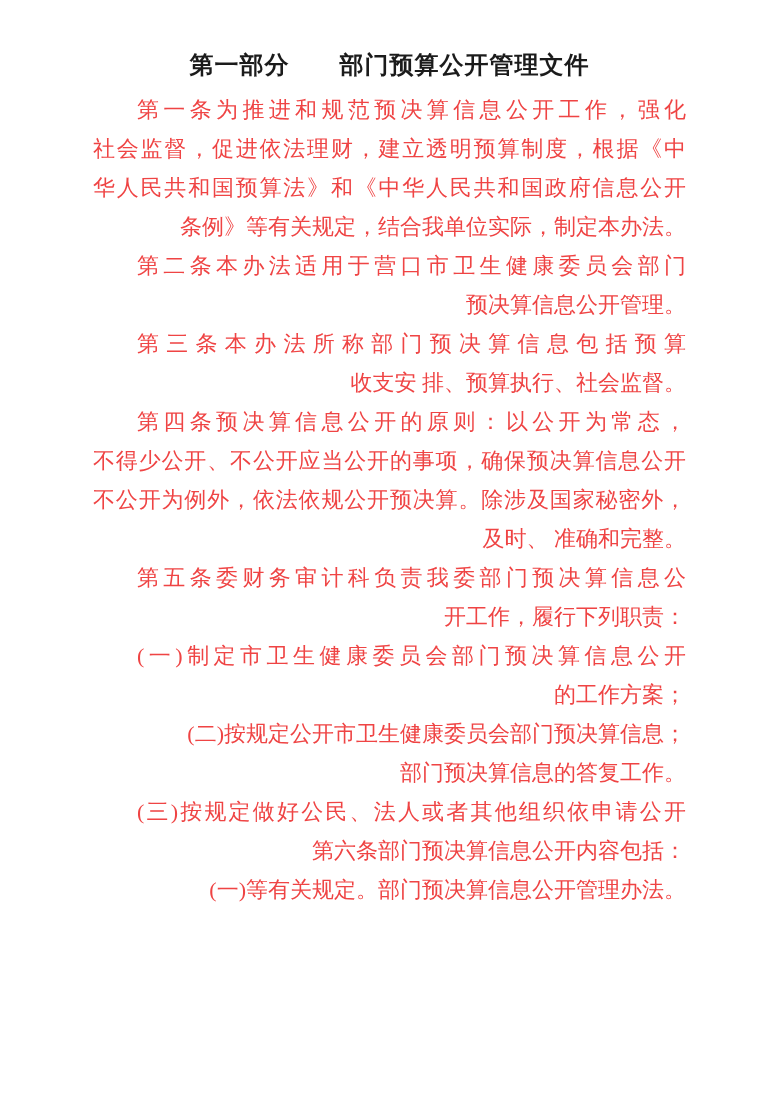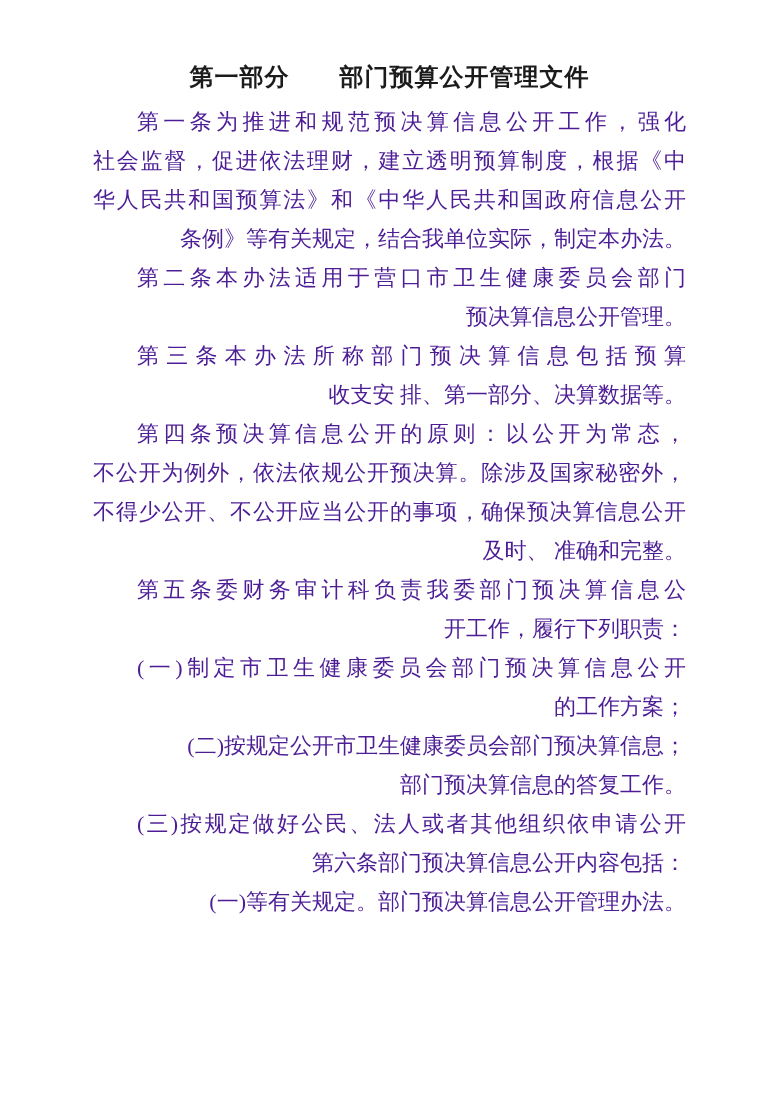--- a/index.html
+++ b/index.html
@@ -6,21 +6,21 @@
   body {
     width: 770px;
     height: 1099px;
     background: #ffffff;
     overflow: hidden;
   }
   .page {
     box-sizing: border-box;
     width: 770px;
     height: 1099px;
-    padding: 60px 84px 0 93px;
+    padding: 48px 84px 0 93px;
     font-family: "Liberation Serif", "DejaVu Serif", serif;
     color: #1b1b1b;
   }
   .doc-title {
     font-size: 24px;
     font-weight: 700;
     text-align: center;
     line-height: 34px;
     margin: 0 0 8px 0;
     letter-spacing: 1px;
@@ -49,39 +49,39 @@
     text-align: justify;
     text-align-last: justify;
     text-justify: inter-character;
   }
 </style>
 </head>
 <body style="background: rgb(255, 255, 255);">
 
 <div class="page">
   <h1 class="doc-title">第一部分　　部门预算公开管理文件</h1>
-  <div class="content" style="color: #4c1d95;">
+  <div class="content" style="color: #ef4444;">
       <div class="para">
         <div class="line first stretch">第一条为推进和规范预决算信息公开工作，强化</div>
         <div class="line stretch">社会监督，促进依法理财，建立透明预算制度，根据《中</div>
         <div class="line stretch">华人民共和国预算法》和《中华人民共和国政府信息公开</div>
         <div class="line">条例》等有关规定，结合我单位实际，制定本办法。</div>
       </div>
       <div class="para">
         <div class="line first stretch">第二条本办法适用于营口市卫生健康委员会部门</div>
         <div class="line">预决算信息公开管理。</div>
       </div>
       <div class="para">
         <div class="line first stretch">第三条本办法所称部门预决算信息包括预算</div>
-        <div class="line">收支安 排、第一部分、决算数据等。</div>
+        <div class="line">收支安 排、预算执行、社会监督。</div>
       </div>
       <div class="para">
         <div class="line first stretch">第四条预决算信息公开的原则：以公开为常态，</div>
+        <div class="line stretch">不得少公开、不公开应当公开的事项，确保预决算信息公开</div>
         <div class="line stretch">不公开为例外，依法依规公开预决算。除涉及国家秘密外，</div>
-        <div class="line stretch">不得少公开、不公开应当公开的事项，确保预决算信息公开</div>
         <div class="line">及时、 准确和完整。</div>
       </div>
       <div class="para">
         <div class="line first stretch">第五条委财务审计科负责我委部门预决算信息公</div>
         <div class="line">开工作，履行下列职责：</div>
       </div>
       <div class="para">
         <div class="line first stretch">(一)制定市卫生健康委员会部门预决算信息公开</div>
         <div class="line">的工作方案；</div>
       </div>

